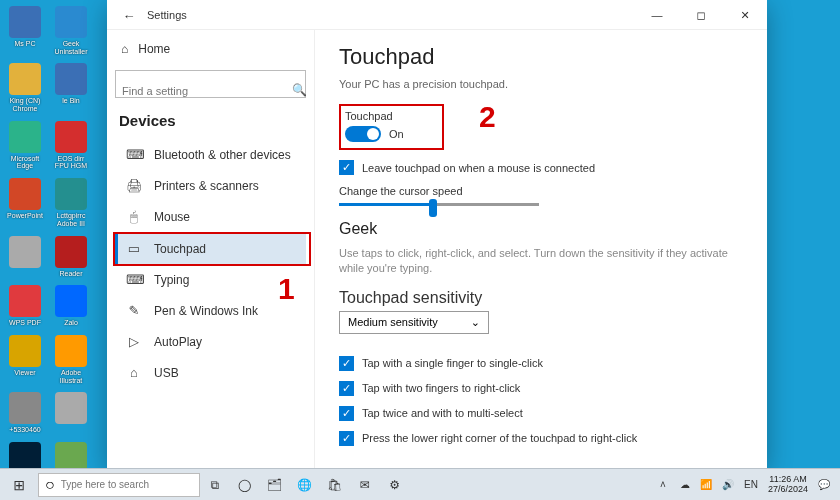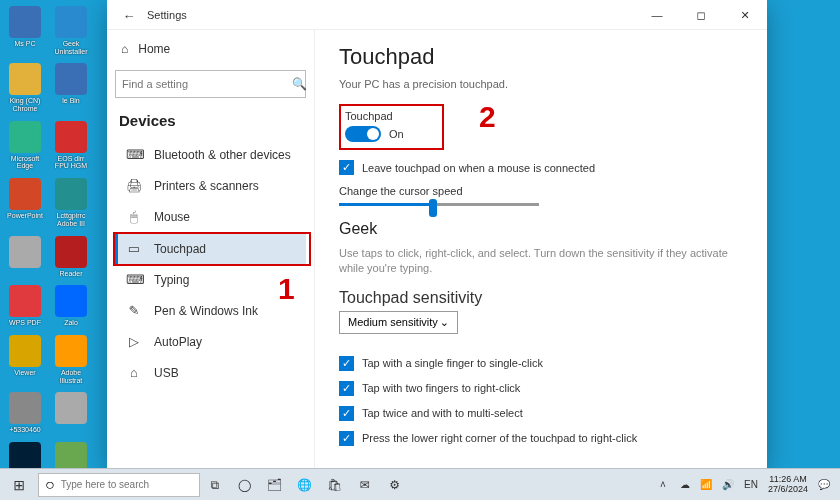--- a/index.html
+++ b/index.html
@@ -15,21 +15,21 @@
 .win { position: absolute; left: 107px; top: 0; width: 660px; height: 468px; background: #fff; box-shadow: 0 6px 24px rgba(0,0,0,.3); display: flex; flex-direction: column; }
 .titlebar { height: 30px; display: flex; align-items: center; padding-left: 8px; border-bottom: 1px solid #eee; }
 .tb-back { width: 28px; text-align: center; font-size: 13px; color: #333; }
 .tb-title { font-size: 11px; color: #333; margin-left: 4px; }
 .tb-spacer { flex: 1; }
 .tb-btn { width: 44px; height: 30px; text-align: center; line-height: 30px; font-size: 11px; color: #333; }
 
 .body { flex: 1; display: flex; overflow: hidden; }
 .sidebar { width: 208px; padding: 6px 8px 0 8px; border-right: 1px solid #eee; overflow-y: auto; }
 .home-row { display: flex; align-items: center; gap: 10px; padding: 6px 6px; font-size: 12px; color: #333; margin-bottom: 8px; }
-.search { display: flex; align-items: center; border: 1px solid #bbb; height: 28px; padding: 0 6px; margin-bottom: 14px; gap: 28px; }
+.search { display: flex; align-items: flex-end; border: 1px solid #bbb; height: 28px; padding: 0 6px; margin-bottom: 14px; gap: 28px; }
 .search input { flex: 1; border: none; outline: none; font-size: 11px; background: transparent; }
 .search .sicon { font-size: 12px; color: #555; }
 .group-hdr { font-size: 15px; font-weight: 600; color: #222; margin: 6px 4px 10px; }
 .sb-item { display: flex; align-items: center; gap: 12px; padding: 8px 8px; font-size: 12px; color: #333; border-left: 3px solid transparent; }
 .sb-item.active { background: #d9e6f2; border-left-color: #0078d4; }
 .sb-item .gl { width: 16px; text-align: center; font-size: 13px; color: #444; }
 
 .content { flex: 1; padding: 14px 24px 10px 24px; overflow-y: auto; }
 .h1 { font-size: 22px; font-weight: 400; color: #222; margin-bottom: 8px; }
 .sub { font-size: 11px; color: #666; margin-bottom: 14px; }
@@ -42,21 +42,21 @@
 .annot { position: absolute; font-size: 30px; font-weight: 700; color: #d40000; }
 .chk-row { display: flex; align-items: center; gap: 8px; margin: 10px 0; font-size: 11px; color: #333; }
 .chk { width: 15px; height: 15px; background: #0078d4; color: #fff; font-size: 11px; text-align: center; line-height: 15px; }
 .sl-lbl { font-size: 11px; color: #333; margin-top: 6px; margin-bottom: 6px; }
 .slider { width: 200px; height: 3px; background: #999; position: relative; margin-bottom: 14px; }
 .slider::before { content: ""; position: absolute; left: 0; top: 0; height: 3px; width: 45%; background: #0078d4; }
 .slider .thumb { position: absolute; left: 45%; top: -4px; width: 8px; height: 18px; background: #0078d4; border-radius:3px;}
 .h2 { font-size: 16px; font-weight: 400; color: #222; margin: 6px 0 8px; }
 .desc { font-size: 11px; color: #888; margin-bottom: 12px; line-height: 1.4; }
 .dd-lbl { font-size: 16px; color: #333; margin-bottom: 4px; }
-.dd { display: inline-flex; align-items: center; justify-content: space-between; border: 1px solid #999; padding: 4px 8px; font-size: 11px; width: 119px; margin-bottom: 12px; }
+.dd { display: inline-flex; align-items: center; justify-content: space-between; border: 1px solid #999; padding: 4px 8px; font-size: 11px; width: 150px; margin-bottom: 12px; }
 
 
 .rect-sb { position: absolute; left: 113px; top: 232px; width: 198px; height: 34px; border: 2px solid #d40000; pointer-events: none; }
 
 
 .taskbar { position: absolute; left: 0; bottom: 0; width: 840px; height: 32px; background: #dde5ec; border-top: 1px solid #b9c2ca; display: flex; align-items: center; }
 .start { width: 38px; text-align: center; font-size: 14px; color: #333; }
 .searchbar { flex: 0 0 158px; height: 24px; background: #fff; border: 1px solid #bbb; display: flex; align-items: center; padding: 0 6px; gap: 6px; }
 .searchbar input { flex: 1; border: none; font-size: 10px; outline: none; }
 .tb-icons { display: flex; align-items: center; }

